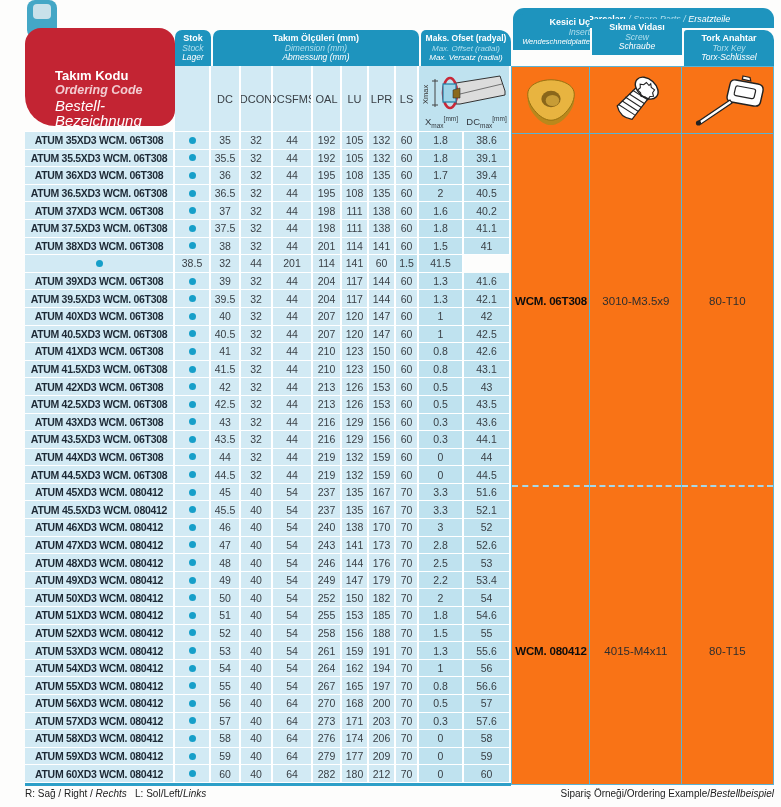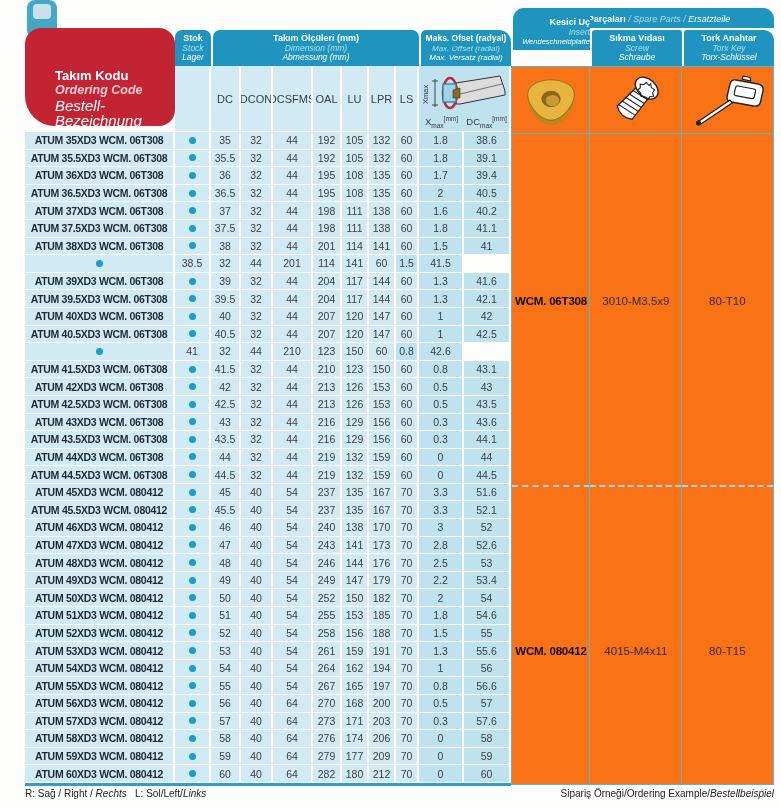--- a/index.html
+++ b/index.html
@@ -16,21 +16,21 @@
   .stok-band{left:150px;top:22px;width:36px;height:36px;border-radius:7px 7px 0 0;}
   .dims-band{left:188px;top:22px;width:206px;height:36px;border-radius:7px 7px 0 0;}
   .offset-band{left:396px;top:22px;width:90px;height:36px;border-radius:5px 12px 0 0;font-size:8px;}
   .spare-top{left:488px;top:0;width:261px;height:20px;border-radius:11px 11px 0 0;
              display:flex;align-items:center;justify-content:center;font-size:9px;}
   .spare-top .sep{white-space:pre;font-style:italic;color:#b2dfee;}
   .spare-top .b{font-weight:bold;}
   .spare-top .en{font-style:italic;color:#b2dfee;}
   .spare-top .de{font-style:italic;}
   .head-insert{left:488px;top:6px;width:77px;height:36px;border-radius:10px 3px 0 0;text-align:right;}
-  .head-screw{left:567px;top:22px;width:90px;height:36px;border-radius:3px 3px 0 0;}
+  .head-screw{left:567px;top:11px;width:90px;height:36px;border-radius:3px 3px 0 0;}
   .head-torx{left:659px;top:22px;width:90px;height:36px;border-radius:3px 10px 0 0;}
 
   
   .tab-orn{position:absolute;left:2px;top:-8px;width:30px;height:38px;background:#44a7c6;
            border-radius:8px;z-index:0;}
   .tab-orn .inner{position:absolute;left:6px;top:4px;width:18px;height:15px;
                   background:#c9e1ea;border-radius:4px;}
   .codebox{position:absolute;left:0;top:20px;width:150px;height:98px;background:#c32433;
            border-radius:16px 16px 16px 30px;z-index:1;color:#fff;box-sizing:border-box;
            padding:40px 0 0 30px;line-height:15px;}
@@ -336,20 +336,21 @@
     <div class="cell">32</div>
     <div class="cell">44</div>
     <div class="cell">207</div>
     <div class="cell">120</div>
     <div class="cell">147</div>
     <div class="cell">60</div>
     <div class="cell off">1</div>
     <div class="cell off">42.5</div>
   </div>
         <div class="row">
+    <div class="cell code">ATUM 41XD3 WCM. 06T308</div>
     <div class="cell">
             <span class="dot"></span>
           </div>
     <div class="cell">41</div>
     <div class="cell">32</div>
     <div class="cell">44</div>
     <div class="cell">210</div>
     <div class="cell">123</div>
     <div class="cell">150</div>
     <div class="cell">60</div>

